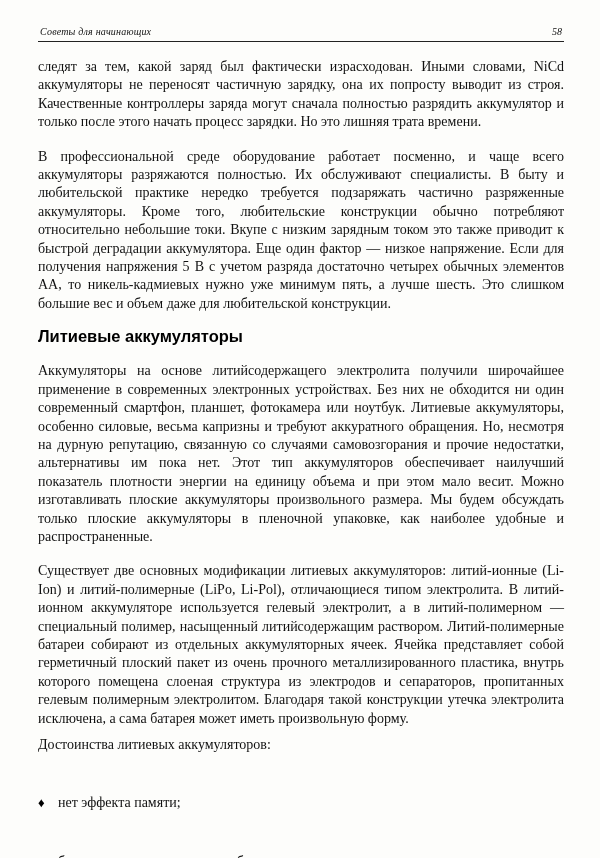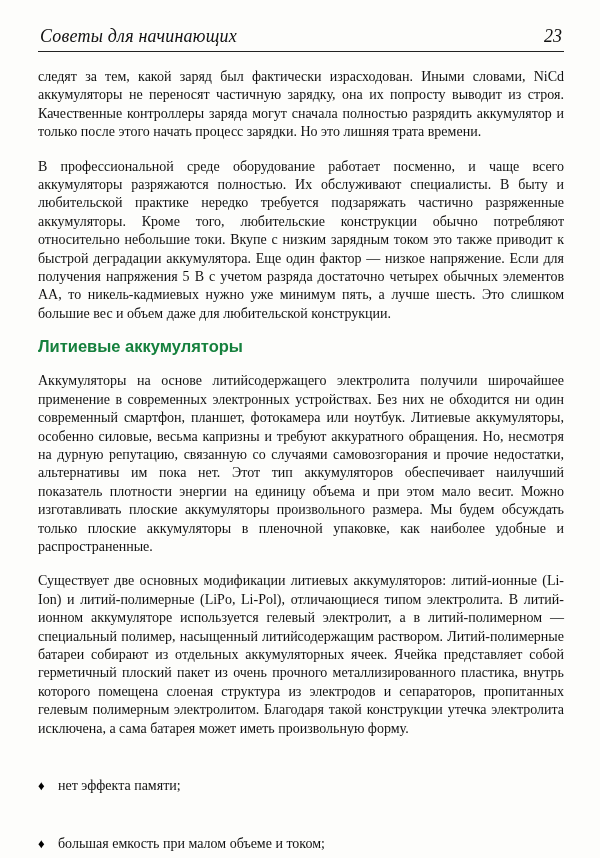--- a/index.html
+++ b/index.html
@@ -17,42 +17,42 @@
     font-family: "Liberation Serif", "DejaVu Serif", serif;
     box-sizing: border-box;
     padding: 26px 36px 20px 38px;
     overflow: hidden;
   }
   .header {
     display: flex;
     justify-content: space-between;
     align-items: center;
     font-style: italic;
-    font-size: 18px;
+    font-size: 10px;
     padding: 0 2px 4px 2px;
   }
   .running-title { letter-spacing: 0.2px; }
   .page-number { font-style: italic; }
   .header-rule {
     border: none;
     border-top: 1.2px solid #222;
     margin: 0 0 12px 0;
   }
   p.body {
     font-size: 14px;
     line-height: 18.4px;
     text-align: justify;
     margin: 16px 0 8px 0;
   }
   h2.section-heading {
     font-family: "Liberation Sans", "DejaVu Sans", sans-serif;
     font-size: 16.5px;
     font-weight: bold;
     margin: 14px 0 9px 0;
-    color: #15803d;
+    color: #000000;
   }
   p.list-intro {
     font-size: 14px;
     line-height: 18.4px;
     text-align: left;
     margin: 2px 0 9px 0;
   }
   .bullet-list { margin: 0; }
   .bullet-item {
     display: flex;
@@ -69,32 +69,33 @@
   }
   .bullet-text { flex: 1 1 auto; margin-top: 31px; }
 </style>
 </head>
 <body>
 
 <div class="page">
 
   <div class="header">
     <span class="running-title">Советы для начинающих</span>
-    <span class="page-number">23</span>
+    <span class="page-number">58</span>
   </div>
   <hr class="header-rule">
 
   <p class="body">следят за тем, какой заряд был фактически израсходован. Иными словами, NiCd аккумуляторы не переносят частичную зарядку, она их попросту выводит из строя. Качественные контроллеры заряда могут сначала полностью разрядить аккумулятор и только после этого начать процесс зарядки. Но это лишняя трата времени.</p>
   <p class="body">В профессиональной среде оборудование работает посменно, и чаще всего аккумуляторы разряжаются полностью. Их обслуживают специалисты. В быту и любительской практике нередко требуется подзаряжать частично разряженные аккумуляторы. Кроме того, любительские конструкции обычно потребляют относительно небольшие токи. Вкупе с низким зарядным током это также приводит к быстрой деградации аккумулятора. Еще один фактор — низкое напряжение. Если для получения напряжения 5 В с учетом разряда достаточно четырех обычных элементов АА, то никель-кадмиевых нужно уже минимум пять, а лучше шесть. Это слишком большие вес и объем даже для любительской конструкции.</p>
 
   <h2 class="section-heading">Литиевые аккумуляторы</h2>
 
   <p class="body">Аккумуляторы на основе литийсодержащего электролита получили широчайшее применение в современных электронных устройствах. Без них не обходится ни один современный смартфон, планшет, фотокамера или ноутбук. Литиевые аккумуляторы, особенно силовые, весьма капризны и требуют аккуратного обращения. Но, несмотря на дурную репутацию, связанную со случаями самовозгорания и прочие недостатки, альтернативы им пока нет. Этот тип аккумуляторов обеспечивает наилучший показатель плотности энергии на единицу объема и при этом мало весит. Можно изготавливать плоские аккумуляторы произвольного размера. Мы будем обсуждать только плоские аккумуляторы в пленочной упаковке, как наиболее удобные и распространенные.</p>
   <p class="body">Существует две основных модификации литиевых аккумуляторов: литий-ионные (Li-Ion) и литий-полимерные (LiPo, Li-Pol), отличающиеся типом электролита. В литий-ионном аккумуляторе используется гелевый электролит, а в литий-полимерном — специальный полимер, насыщенный литийсодержащим раствором. Литий-полимерные батареи собирают из отдельных аккумуляторных ячеек. Ячейка представляет собой герметичный плоский пакет из очень прочного металлизированного пластика, внутрь которого помещена слоеная структура из электродов и сепараторов, пропитанных гелевым полимерным электролитом. Благодаря такой конструкции утечка электролита исключена, а сама батарея может иметь произвольную форму.</p>
 
+  <p class="list-intro">Достоинства литиевых аккумуляторов:</p>
 
   <div class="bullet-list">
     <div class="bullet-item">
       <span class="diamond">♦</span>
       <span class="bullet-text">нет эффекта памяти;</span>
     </div>
     <div class="bullet-item">
       <span class="diamond">♦</span>
       <span class="bullet-text">большая емкость при малом объеме и током;</span>
     </div>

